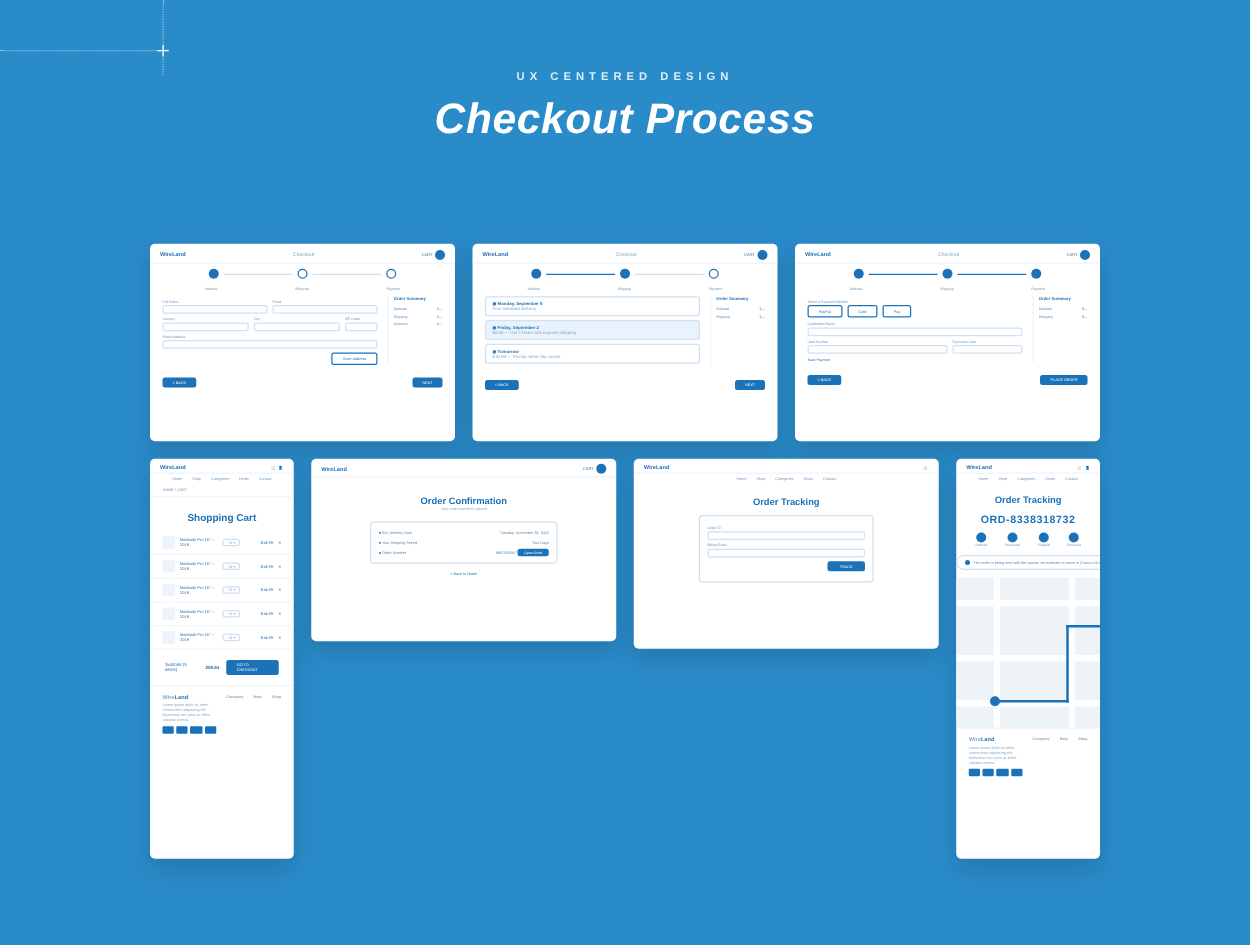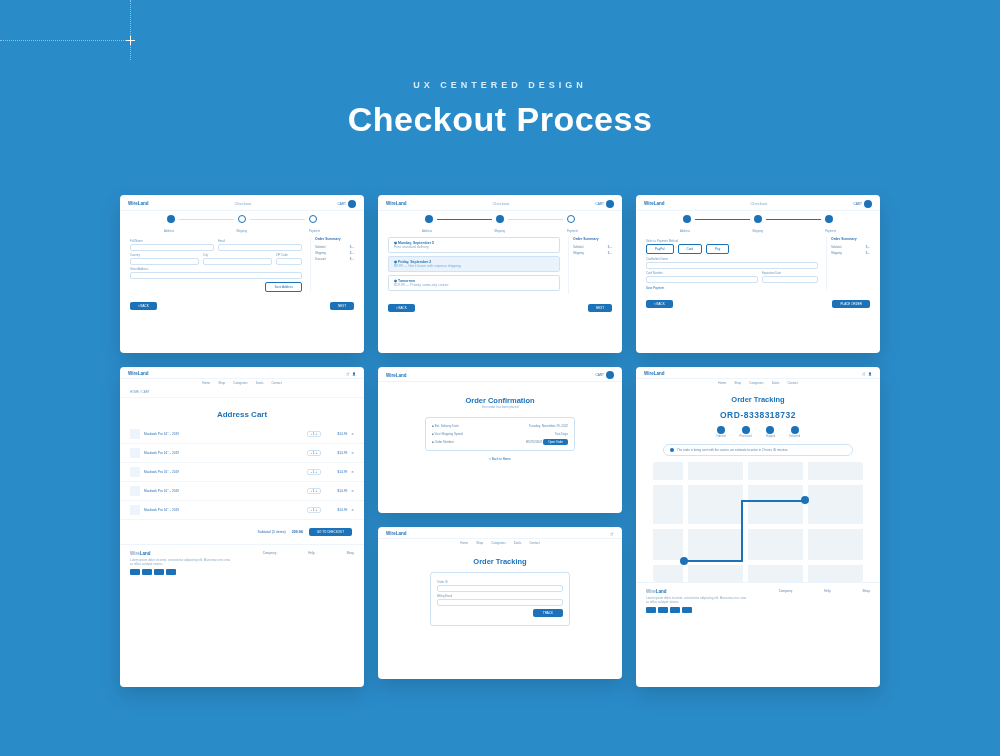--- a/index.html
+++ b/index.html
@@ -11,23 +11,23 @@
     overflow: hidden;
     position: relative;
   }
   .dotted-h { position:absolute; top:40px; left:0; width:130px; height:1px; border-top:1px dotted #8cc4e8; }
   .dotted-v { position:absolute; top:0; left:130px; width:1px; height:60px; border-left:1px dotted #8cc4e8; }
   .cross { position:absolute; top:36px; left:126px; width:9px; height:9px; }
   .cross:before,.cross:after{content:"";position:absolute;background:#fff;}
   .cross:before{top:4px;left:0;width:9px;height:1px;}
   .cross:after{left:4px;top:0;width:1px;height:9px;}
 
-  .hero { text-align:center; padding-top:80px; color:#fff; }
+  .hero { text-align:center; padding-top:56px; color:#fff; }
   .eyebrow { font-size:9px; letter-spacing:4px; font-weight:600; color:#d7edfb; }
-  .hero h1 { font-size:34px; font-weight:800; margin-top:10px; letter-spacing:.5px; }
+  .hero h1 { font-size:34px; font-weight:800; margin-top:10px; letter-spacing:.5px;font-style:italic; }
 
   .board { position:absolute; top:195px; left:120px; width:760px; }
   .row { display:flex; gap:14px; margin-bottom:14px; }
   .card {
     background:#fff; border-radius:4px; box-shadow:0 8px 20px rgba(0,0,0,.15);
     font-size:3.5px; color:#2a6fb3; position:relative; overflow:hidden;
   }
   .c-sm { width:244px; height:158px; }
   .c-cart { width:244px; height:320px; }
   .c-conf { width:244px; height:146px; }
@@ -97,21 +97,21 @@
   .rv2{left:90px;top:0;width:5px;height:100%;}
   .rv3{left:150px;top:0;width:5px;height:100%;}
   .route { position:absolute; border:2px solid #1c72b8; background:none; }
   .route.seg1{left:30px;top:98px;width:60px;height:0;border-width:2px 0 0 0;}
   .route.seg2{left:88px;top:38px;width:0;height:62px;border-width:0 0 0 2px;}
   .route.seg3{left:88px;top:38px;width:64px;height:0;border-width:2px 0 0 0;}
   .pin{position:absolute;width:8px;height:8px;border-radius:50%;background:#1c72b8;}
   .pinA{left:27px;top:95px;}
   .pinB{left:148px;top:34px;}
 
-  .col2 { display:flex; flex-direction:column; gap:14px; }
+  .col2 { display:flex; flex-direction:row; gap:14px; }
 
   .homechip { display:flex; align-items:center; gap:2px; font-size:3px; color:#6b98c1; padding:3px 10px; border-bottom:1px solid #f1f6fb;}
   .navrow { display:flex; gap:8px; justify-content:center; font-size:3px; color:#6b98c1; padding:2px 0;}
 </style>
 </head>
 <body>
 
 <div class="dotted-h"></div>
 <div class="dotted-v"></div>
 <div class="cross"></div>
@@ -326,21 +326,21 @@
           </span>
       </div>
       <div class="navrow">
           <span>Home</span>
           <span>Shop</span>
           <span>Categories</span>
           <span>Deals</span>
           <span>Contact</span>
         </div>
       <div class="homechip">HOME  /  CART</div>
-      <div class="cart-title">Address Cart</div>
+      <div class="cart-title">Shopping Cart</div>
       <div id="cart-rows">
           <div class="cart-row">
             <span class="thumb"></span>
             <span style="flex:1">Macbook Pro 16" – 2019</span>
             <span class="qtybox">- 1 +</span>
             <span style="width:22px;text-align:right">$14.99</span>
             <span>✕</span>
           </div>
           <div class="cart-row">
             <span class="thumb"></span>

